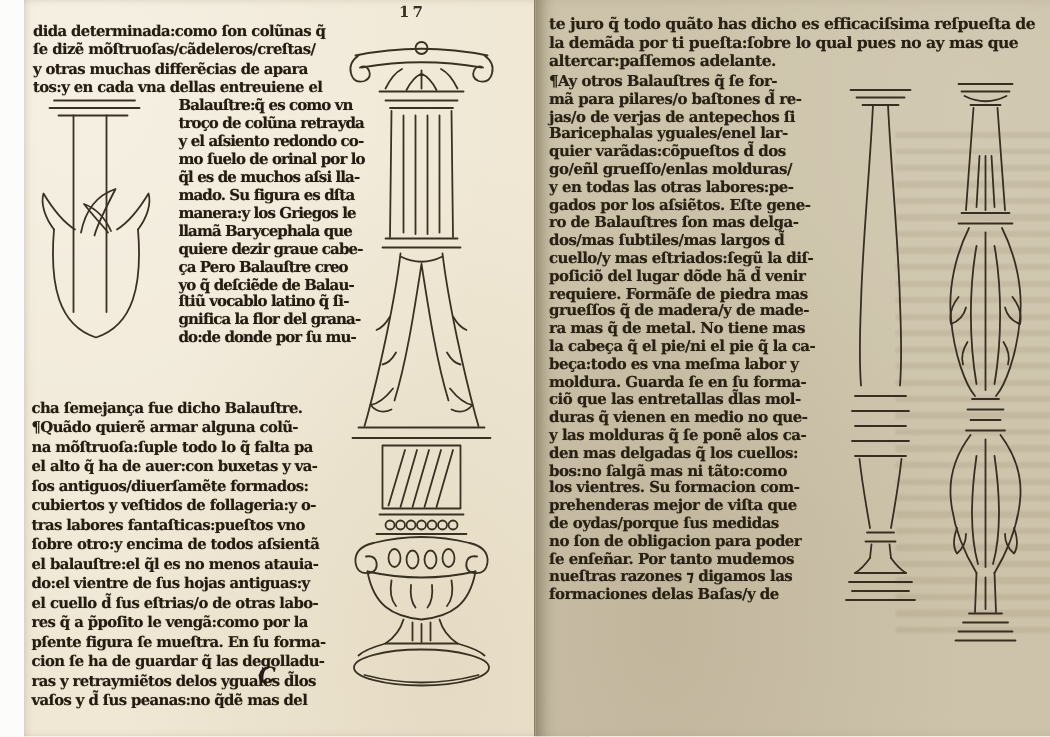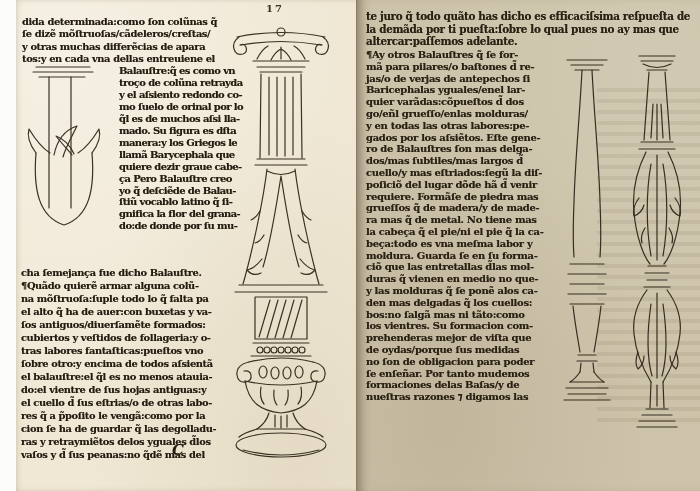--- a/index.html
+++ b/index.html
@@ -96,20 +96,21 @@
         <div class="ln">na mõſtruoſa:ſuple todo lo q̃ falta pa</div>
         <div class="ln">el alto q̃ ha de auer:con buxetas y va-</div>
         <div class="ln">ſos antiguos/diuerſamẽte formados:</div>
         <div class="ln">cubiertos y veſtidos de follageria:y o-</div>
         <div class="ln">tras labores fantaſticas:pueſtos vno</div>
         <div class="ln">ſobre otro:y encima de todos aſsientã</div>
         <div class="ln">el balauſtre:el q̃l es no menos atauia-</div>
         <div class="ln">do:el vientre de ſus hojas antiguas:y</div>
         <div class="ln">el cuello d̃ ſus eſtrias/o de otras labo-</div>
         <div class="ln">res q̃ a p̃poſito le vengã:como por la</div>
+        <div class="ln">pſente figura ſe mueſtra. En ſu forma-</div>
         <div class="ln">cion ſe ha de guardar q̃ las degolladu-</div>
         <div class="ln">ras y retraymiẽtos delos yguales d̃los</div>
         <div class="ln">vaſos y d̃ ſus peanas:no q̃dẽ mas del</div>
       </div>
 
     <div class="lp-sig">C</div>
 
     <svg class="fig fig-candelabrum" width="133" height="452" viewBox="0 0 133 452">
       <g stroke="#3a3123" fill="none" stroke-width="1.2" stroke-linecap="round" stroke-linejoin="round">
 
@@ -194,22 +195,22 @@
         <div class="ln">ciõ que las entretallas d̃las mol-</div>
         <div class="ln">duras q̃ vienen en medio no que-</div>
         <div class="ln">y las molduras q̃ ſe ponẽ alos ca-</div>
         <div class="ln">den mas delgadas q̃ los cuellos:</div>
         <div class="ln">bos:no ſalgã mas ni tãto:como</div>
         <div class="ln">los vientres. Su formacion com-</div>
         <div class="ln">prehenderas mejor de viſta que</div>
         <div class="ln">de oydas/porque ſus medidas</div>
         <div class="ln">no ſon de obligacion para poder</div>
         <div class="ln">ſe enſeñar. Por tanto mudemos</div>
+        <div class="ln">nueſtras razones ⁊ digamos las</div>
         <div class="ln">formaciones delas Baſas/y de</div>
-        <div class="ln">nueſtras razones ⁊ digamos las</div>
       </div>
 
     <svg class="fig fig-balusters" width="150" height="380" viewBox="0 0 150 380">
       <g stroke="#372e21" fill="none" stroke-width="1.2" stroke-linecap="round" stroke-linejoin="round">
 
         <path d="M20 8 h40 M24 13 h32 M28 18 h24"></path>
         <path d="M35 18 C33 60 28 110 27 150 C26 175 26 192 27 205 M45 18 C47 60 52 110 53 150 C54 175 54 192 53 205"></path>
         <path d="M23 212 h34 M21 222 h38 M23 232 h34 M21 242 h38 M23 252 h34"></path>
         <path d="M26 254 C28 272 31 288 33 300 M54 254 C52 272 49 288 47 300"></path>
         <path d="M31 303 h18 M30 309 h20"></path>

